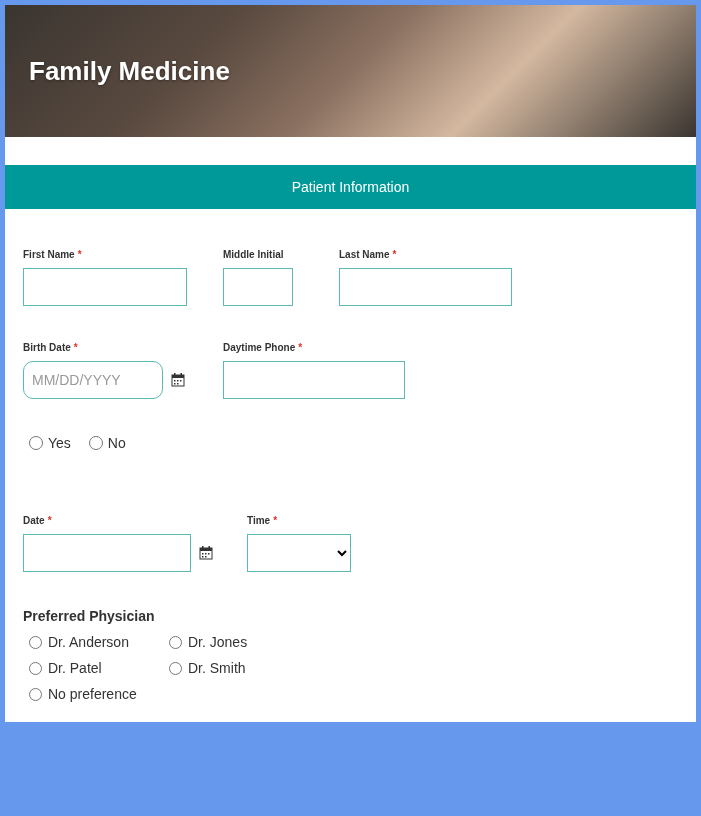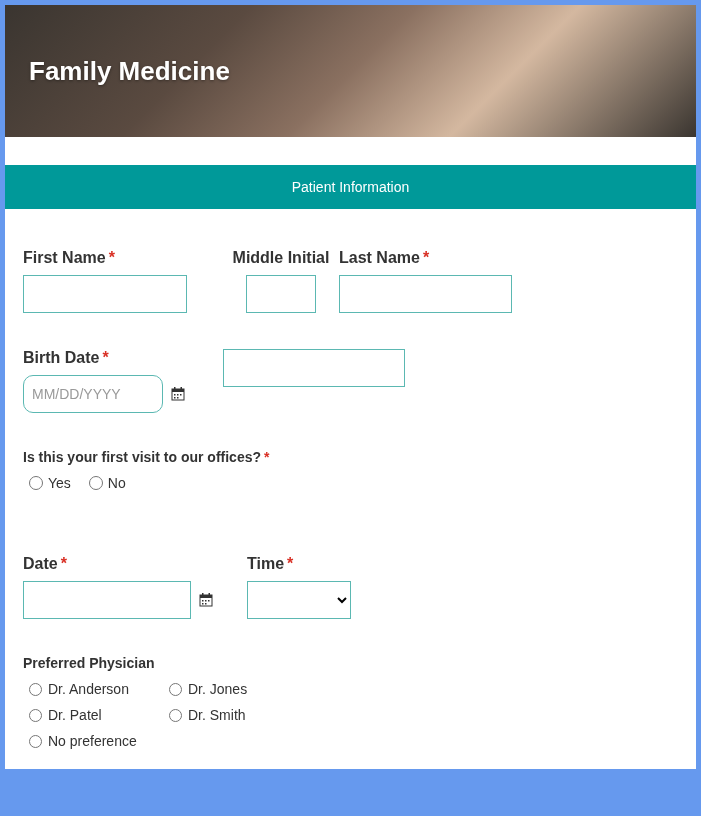--- a/index.html
+++ b/index.html
@@ -40,21 +40,21 @@
   background: #fff;
   padding: 40px 18px 24px 18px;
 }
 .row {
   display: flex;
   gap: 0;
   margin-bottom: 36px;
 }
 .field { display: flex; flex-direction: column; }
 .field label {
-  font-size: 16px;
+  font-size: 10px;
   font-weight: 600;
   color: #333;
   margin-bottom: 8px;
 }
 .req { color: #d93025; margin-left: 3px; }
 .field input[type="text"], .field select {
   border: 1px solid #5bb8b2;
   height: 38px;
   padding: 0 8px;
   font-size: 14px;
@@ -99,21 +99,21 @@
 
   <div class="section-header">Patient Information</div>
 
   <div class="section-body">
 
     <div class="row">
       <div class="field" style="width:200px;">
         <label><span>First Name</span><span class="req">*</span></label>
         <input type="text" style="width: 164px;">
       </div>
-      <div class="field" style="width:116px;align-items:center;">
+      <div class="field" style="width:116px;">
         <label>Middle Initial</label>
         <input type="text" style="width: 70px;">
       </div>
       <div class="field" style="width:200px;">
         <label><span>Last Name</span><span class="req">*</span></label>
         <input type="text" style="width: 173px;">
       </div>
     </div>
 
     <div class="row">
@@ -130,26 +130,26 @@
                 <rect x="3" y="7" width="1.5" height="1.5" fill="#333"></rect>
                 <rect x="6" y="7" width="1.5" height="1.5" fill="#333"></rect>
                 <rect x="9" y="7" width="1.5" height="1.5" fill="#333"></rect>
                 <rect x="3" y="10" width="1.5" height="1.5" fill="#333"></rect>
                 <rect x="6" y="10" width="1.5" height="1.5" fill="#333"></rect>
               </svg>
           </span>
         </div>
       </div>
       <div class="field" style="width:200px;">
+        <label><span>Daytime Phone</span><span class="req">*</span></label>
         <input type="text" style="width: 182px;">
       </div>
     </div>
 
     <div style="margin-bottom:0;">
-      <div class="question"><span>Is this your first visit to our offices?</span><span class="req">*</span></div>
       <div class="radio-row">
         <label class="radio-opt">
           <input type="radio" name="fv" style="">
           <span>Yes</span>
         </label>
         <label class="radio-opt">
           <input type="radio" name="fv" style="">
           <span>No</span>
         </label>
       </div>

